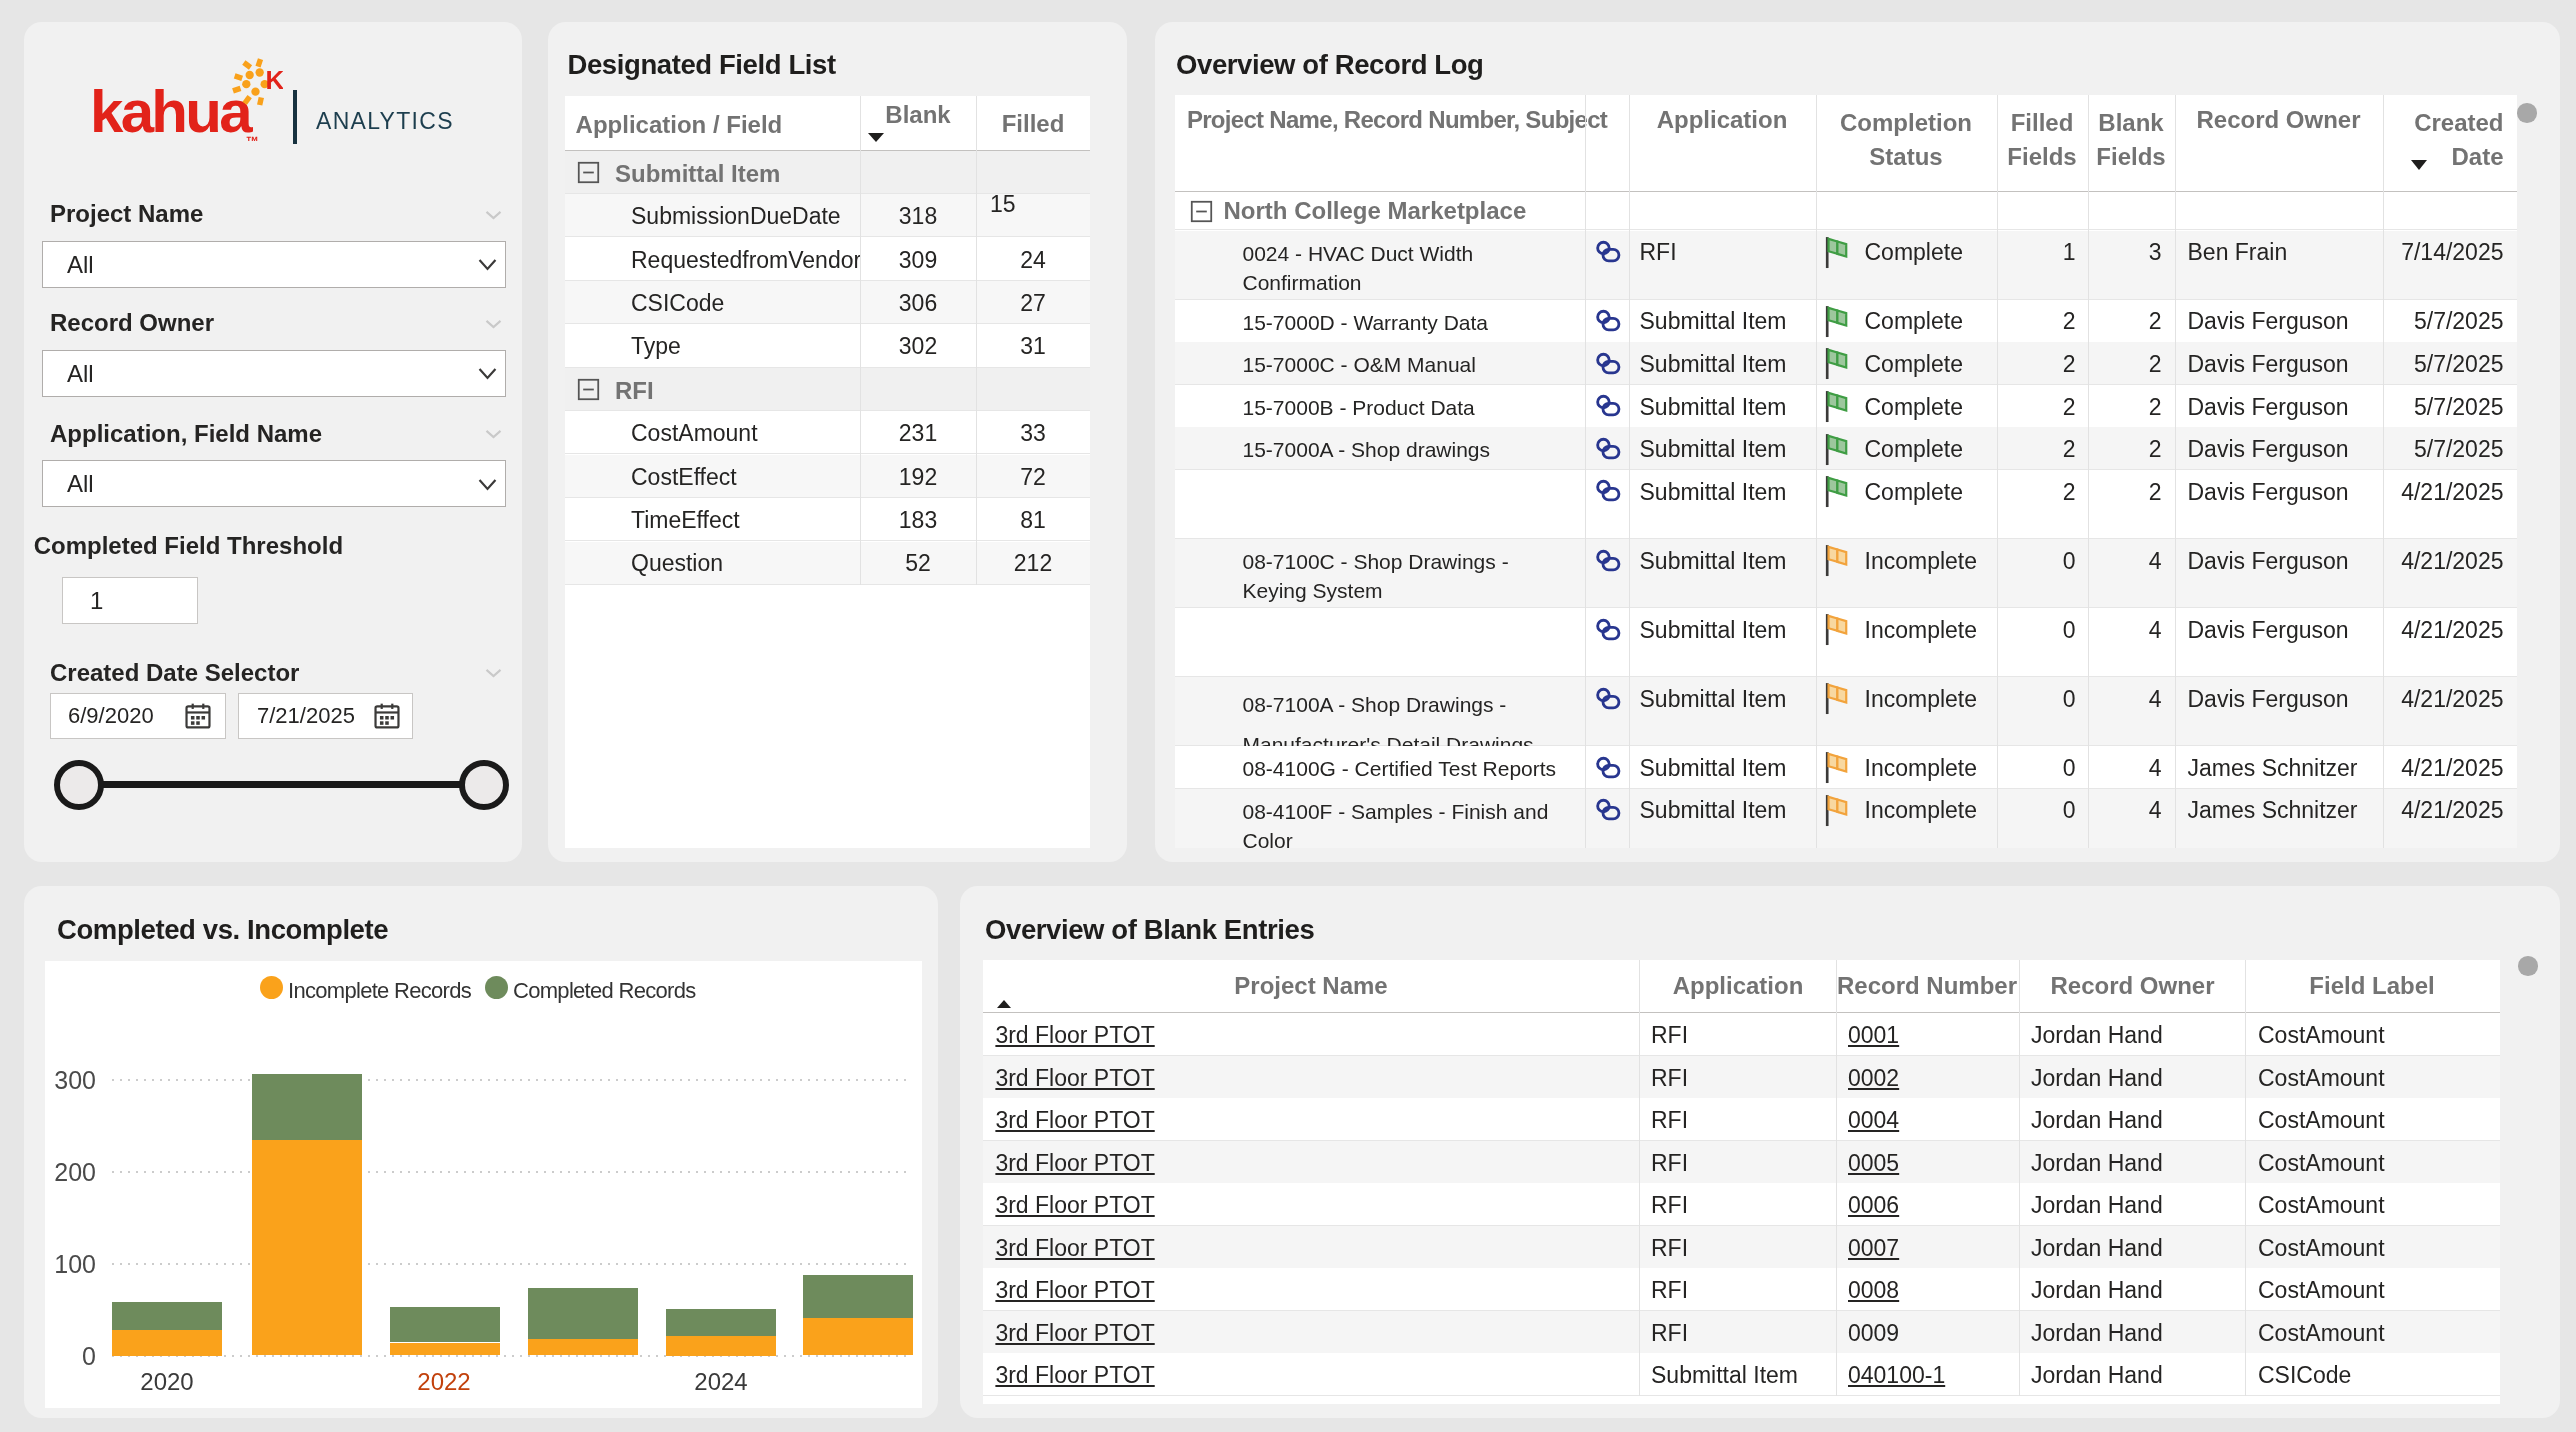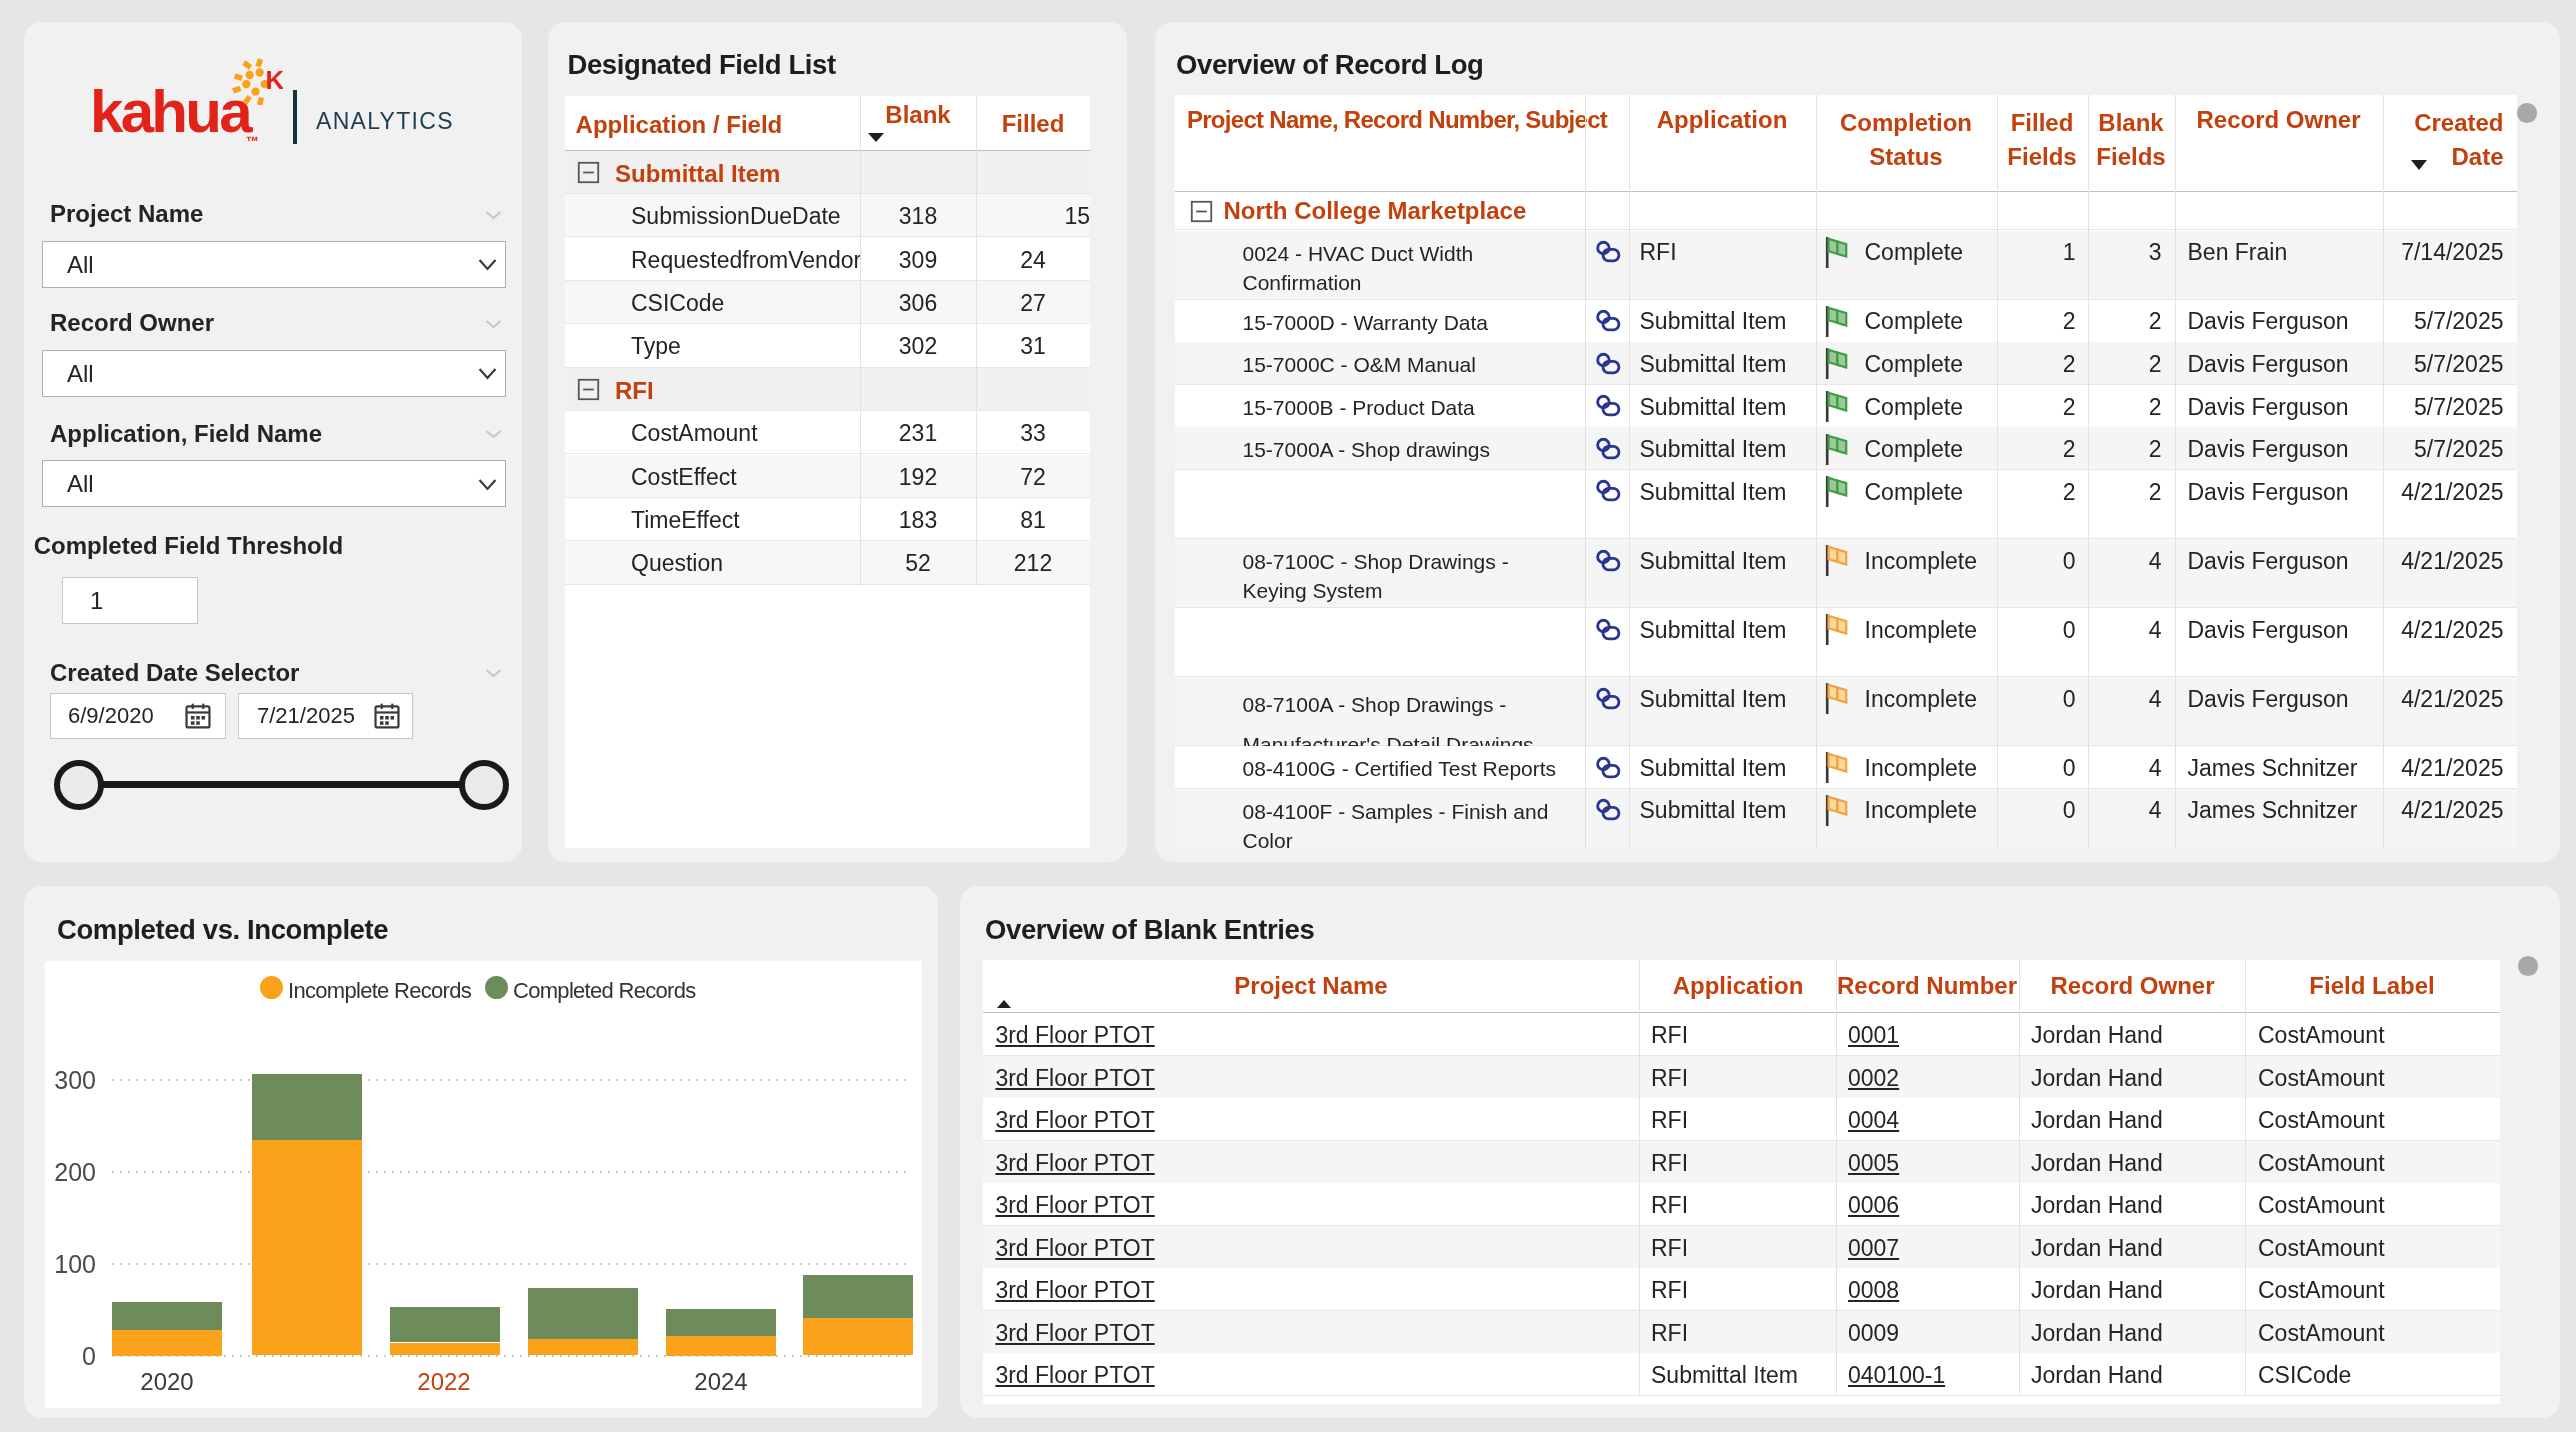--- a/index.html
+++ b/index.html
@@ -5,21 +5,21 @@
   * { margin:0; padding:0; box-sizing:border-box; }
   html,body { width:2576px; height:1432px; background:#e6e6e6; font-family:"Liberation Sans", sans-serif; color:#252423; overflow:hidden; }
   .card { position:absolute; background:#f1f1f1; border-radius:17.7px; }
   .abs { position:absolute; }
   .ttl { position:absolute; font-weight:bold; font-size:27.5px; letter-spacing:-0.4px; color:#1f1e1d; white-space:nowrap; }
   .lbl { position:absolute; font-weight:bold; font-size:24px; color:#252423; white-space:nowrap; }
   .txt { position:absolute; font-size:24px; color:#252423; white-space:nowrap; }
   .selbox { position:absolute; background:#fff; border:0.9px solid #b0adab; }
   .chev { position:absolute; }
   .cell { position:absolute; font-size:23px; color:#252423; white-space:nowrap; }
-  .bcell { position:absolute; font-size:24px; font-weight:bold; color:#c2410c; white-space:nowrap; }
+  .bcell { position:absolute; font-size:24px; font-weight:bold; color:#737373; white-space:nowrap; }
 </style>
 </head>
 <body>
 <div class="card" style="left:24px; top:22px; width:498px; height:840px;">
 <div class="abs" style="left:66px; top:60px; font-size:60px; font-weight:bold; letter-spacing:-2.7px; color:#e2231a; line-height:1;">kahua</div>
 <div class="abs" style="left:222px; top:112px; font-size:13.3px; font-weight:bold; color:#e2231a;">™</div>
 <svg class="abs" style="left:204px; top:33px;" width="55" height="55" viewBox="0 0 66 66">
 <g stroke="#f9a11b" stroke-width="6.5" stroke-linecap="butt" fill="none">
 <path d="M19 9 L27 15"></path>
         <path d="M39 5 L36 14"></path>
@@ -117,21 +117,21 @@
 <div class="bcell" style="left:411px; top:14px; width:114px; text-align:center;">Filled</div>
 <div class="abs" style="left:0; top:55px; width:525px; height:43px; background:#f0f0f0; border-bottom:0.9px solid #e6e6e6;"></div>
 <svg class="abs" style="left:12.4px; top:65px;" width="23" height="23" viewBox="0 0 26 26">
 <rect x="2" y="2" width="22" height="22" fill="none" stroke="#555" stroke-width="2"></rect>
 <line x1="7" y1="13" x2="19" y2="13" stroke="#555" stroke-width="2"></line>
 </svg>
 <div class="bcell" style="left:50px; top:64px;">Submittal Item</div>
 <div class="abs" style="left:0; top:98px; width:525px; height:43px; background:#f7f7f7; border-bottom:0.9px solid #e6e6e6;"></div>
 <div class="cell" style="left:66px; top:107px;">SubmissionDueDate</div>
 <div class="cell" style="left:295px; top:107px; width:116px; text-align:center;">318</div>
-<div class="cell" style="left:411px; top:107px; width:114px; text-align:right;">15</div>
+<div class="cell" style="left:411px; top:95px; width:114px; text-align:left;padding-left:14px;">15</div>
 <div class="abs" style="left:0; top:142px; width:525px; height:43px; background:#ffffff; border-bottom:0.9px solid #e6e6e6;"></div>
 <div class="cell" style="left:66px; top:151px;">RequestedfromVendor</div>
 <div class="cell" style="left:295px; top:151px; width:116px; text-align:center;">309</div>
 <div class="cell" style="left:411px; top:151px; width:114px; text-align:center;">24</div>
 <div class="abs" style="left:0; top:185px; width:525px; height:43px; background:#f7f7f7; border-bottom:0.9px solid #e6e6e6;"></div>
 <div class="cell" style="left:66px; top:194px;">CSICode</div>
 <div class="cell" style="left:295px; top:194px; width:116px; text-align:center;">306</div>
 <div class="cell" style="left:411px; top:194px; width:114px; text-align:center;">27</div>
 <div class="abs" style="left:0; top:229px; width:525px; height:43px; background:#ffffff; border-bottom:0.9px solid #e6e6e6;"></div>
 <div class="cell" style="left:66px; top:237px;">Type</div>

